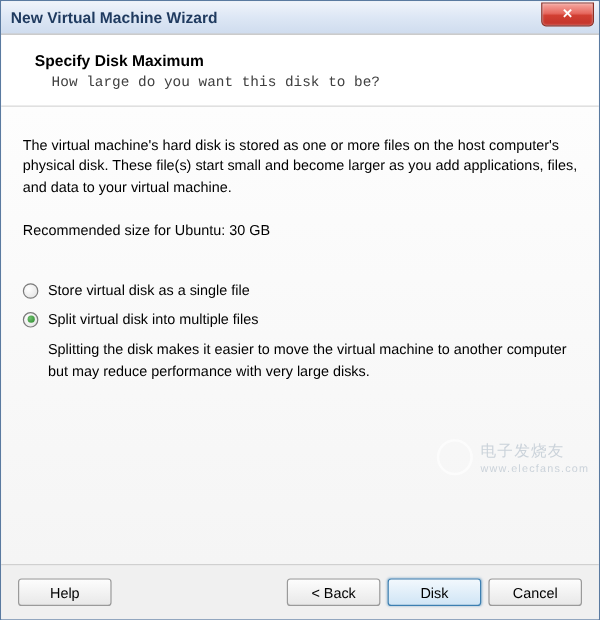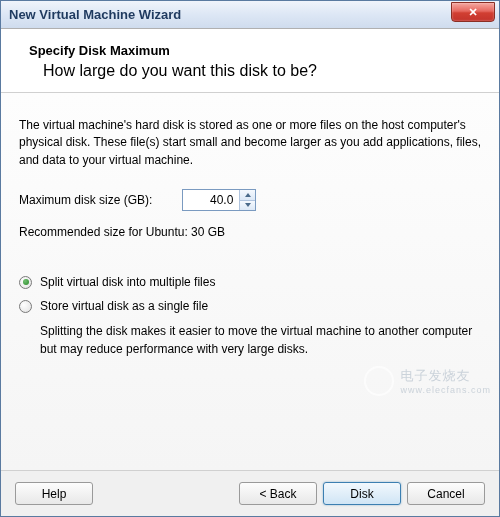--- a/index.html
+++ b/index.html
@@ -56,23 +56,24 @@
       padding: 14px 20px 12px 28px;
       border-bottom: 1px solid #d0d0d0;
     }
     .header-title {
       font-weight: bold;
       font-size: 13px;
       color: #000;
       margin-bottom: 4px;
     }
     .header-sub {
-      font-size: 16px;
-      color: #000000;
+      font-size: 12px;
+      color: #404040;
       padding-left: 14px;
+      font-family: Liberation Mono, monospace;
     }
     .content {
       flex: 1;
       background: linear-gradient(to bottom, #fdfdfd 0%, #f5f5f5 100%);
       padding: 24px 18px 10px 18px;
       color: #000;
       position: relative;
     }
     .desc {
       font-size: 12px;
@@ -234,45 +235,31 @@
   </div>
 
   <div class="header">
     <div class="header-title">Specify Disk Maximum</div>
     <div class="header-sub">How large do you want this disk to be?</div>
   </div>
 
   <div class="content">
     <div class="desc">The virtual machine's hard disk is stored as one or more files on the host computer's physical disk. These file(s) start small and become larger as you add applications, files, and data to your virtual machine.</div>
 
-    <div class="size-row">
-      <span class="size-label">Maximum disk size (GB):</span>
-      <div class="spinner">
-        <input type="text" value="40.0" style="">
-        <div class="spinner-btns">
-          <button class="spin-up">
-              <span class="arrow-up"></span>
-            </button>
-          <button class="spin-down">
-              <span class="arrow-down"></span>
-            </button>
-        </div>
-      </div>
-    </div>
 
     <div class="recommended">Recommended size for Ubuntu: 30 GB</div>
+
+    <div class="radio-row">
+      <span class="radio"></span>
+      <span class="radio-label">Store virtual disk as a single file</span>
+    </div>
 
     <div class="radio-row">
       <span class="radio selected"></span>
       <span class="radio-label">Split virtual disk into multiple files</span>
-    </div>
-
-    <div class="radio-row">
-      <span class="radio"></span>
-      <span class="radio-label">Store virtual disk as a single file</span>
     </div>
     <div class="radio-desc">Splitting the disk makes it easier to move the virtual machine to another computer but may reduce performance with very large disks.</div>
 
     <div class="watermark">
       <div class="watermark-logo"></div>
       <div>
         <div class="watermark-text">电子发烧友</div>
         <div class="watermark-text" style="font-size:9px;">www.elecfans.com</div>
       </div>
     </div>

